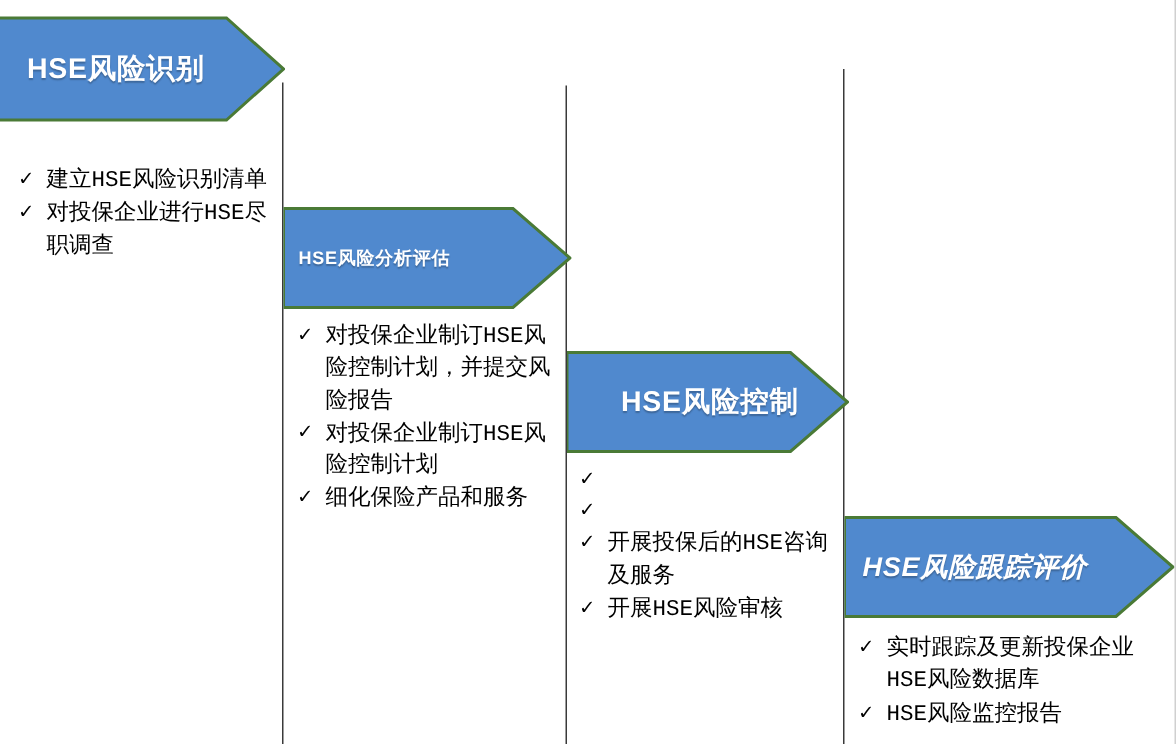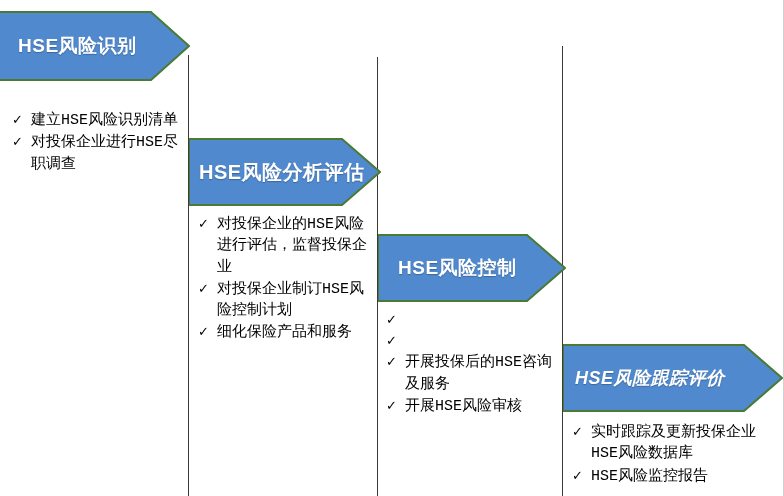--- a/index.html
+++ b/index.html
@@ -97,43 +97,43 @@
     <div class="bullet-item">
       <span class="bullet-check">✓</span>
       <span class="bullet-text">对投保企业进行HSE尽职调查</span>
     </div>
   </div>
 
   <div class="stage-arrow" style="left:189px; top:136px; width:192px; height:72px;">
     <svg width="192" height="72" viewBox="0 0 192 72">
       <polygon points="0,3 153,3 191,36 153,69 0,69" fill="#5089ce" stroke="#4a7a36" stroke-width="2"></polygon>
     </svg>
-    <span class="arrow-label" style="padding-left:10px; font-size:20px;">HSE风险分析评估</span>
+    <span class="arrow-label" style="padding-left:10px; font-size:12px;">HSE风险分析评估</span>
   </div>
 
   <div class="bullets" style="left:198px; top:214px; width:172px;">
     <div class="bullet-item">
       <span class="bullet-check">✓</span>
-      <span class="bullet-text">对投保企业的HSE风险进行评估，监督投保企业</span>
+      <span class="bullet-text">对投保企业制订HSE风险控制计划，并提交风险报告</span>
     </div>
     <div class="bullet-item">
       <span class="bullet-check">✓</span>
       <span class="bullet-text">对投保企业制订HSE风险控制计划</span>
     </div>
     <div class="bullet-item">
       <span class="bullet-check">✓</span>
       <span class="bullet-text">细化保险产品和服务</span>
     </div>
   </div>
 
   <div class="stage-arrow" style="left:378px; top:232px; width:188px; height:72px;">
     <svg width="188" height="72" viewBox="0 0 188 72">
       <polygon points="0,3 149,3 187,36 149,69 0,69" fill="#5089ce" stroke="#4a7a36" stroke-width="2"></polygon>
     </svg>
-    <span class="arrow-label" style="padding-left:20px;">HSE风险控制</span>
+    <span class="arrow-label" style="padding-left:36px;">HSE风险控制</span>
   </div>
 
   <div class="bullets" style="left:386px; top:310px; width:172px;">
     <div class="bullet-item">
       <span class="bullet-check">✓</span>
     </div>
     <div class="bullet-item">
       <span class="bullet-check">✓</span>
     </div>
     <div class="bullet-item">

